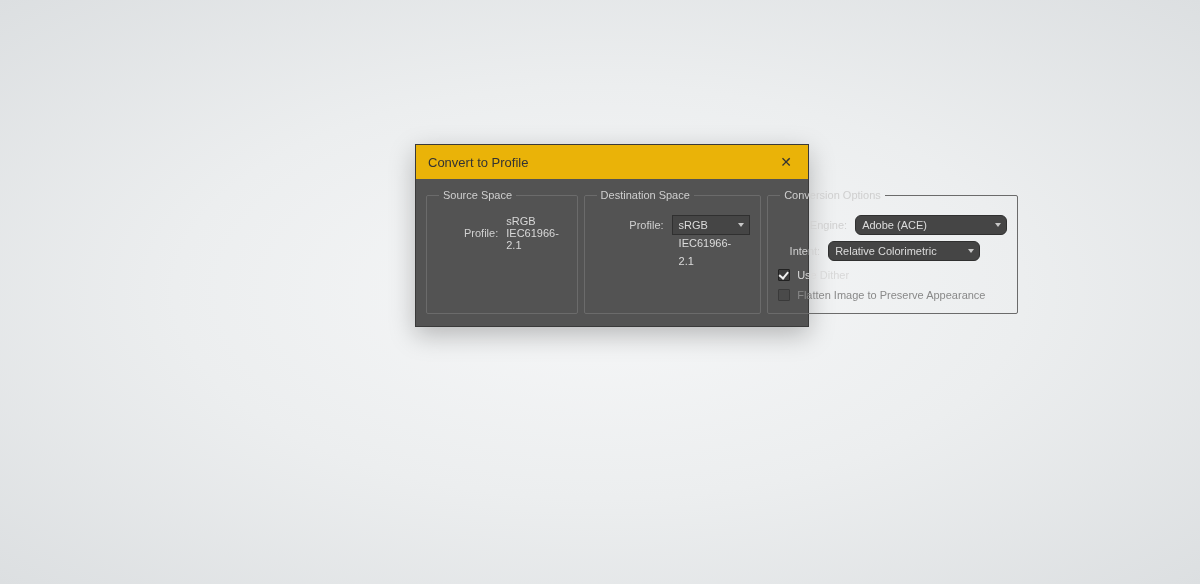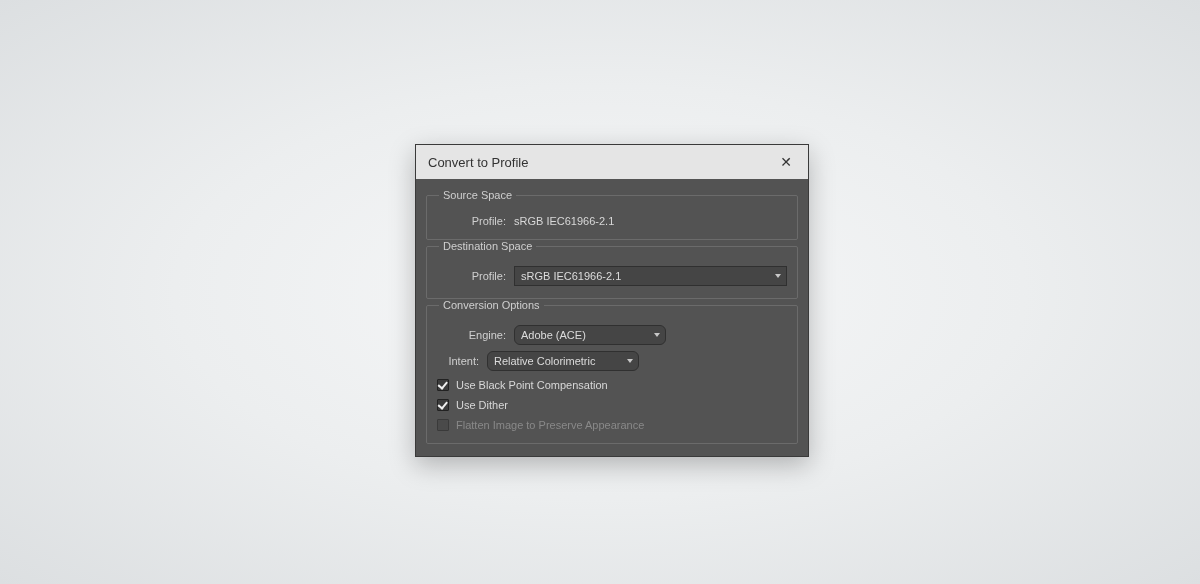--- a/index.html
+++ b/index.html
@@ -13,21 +13,21 @@
     position: absolute;
     left: 415px;
     top: 144px;
     width: 394px;
     background: #535353;
     border: 1px solid #3a3a3a;
     box-shadow: 0 8px 24px rgba(0,0,0,.25);
   }
   .titlebar {
     height: 34px;
-    background: #e5e5e5;
+    background: #eab308;
     display: flex;
     align-items: center;
     padding: 0 12px;
     justify-content: space-between;
   }
   .titlebar-title {
     font-size: 13px;
     color: #333;
   }
   .close-x {
@@ -37,22 +37,22 @@
     padding: 4px;
   }
   .body {
     display: flex;
     padding: 10px 10px 12px 10px;
     gap: 10px;
   }
   .left {
     flex: 1;
     display: flex;
-    flex-direction: column;
-    gap: 0;
+    flex-direction: row;
+    gap: 6px;
     justify-content: space-between;
   }
   .right {
     width: 74px;
     display: flex;
     flex-direction: column;
     gap: 8px;
     align-items: stretch;
   }
   fieldset.group {
@@ -202,24 +202,20 @@
         </div>
 
         <div class="row">
           <span class="lbl">Intent:</span>
           <div class="select w-150">
             <span>Relative Colorimetric</span>
             <span class="caret"></span>
           </div>
         </div>
 
-        <div class="check">
-          <span class="cbox checked"></span>
-          <span>Use Black Point Compensation</span>
-        </div>
 
         <div class="check">
           <span class="cbox checked"></span>
           <span>Use Dither</span>
         </div>
 
         <div class="check disabled">
           <span class="cbox"></span>
           <span>Flatten Image to Preserve Appearance</span>
         </div>

